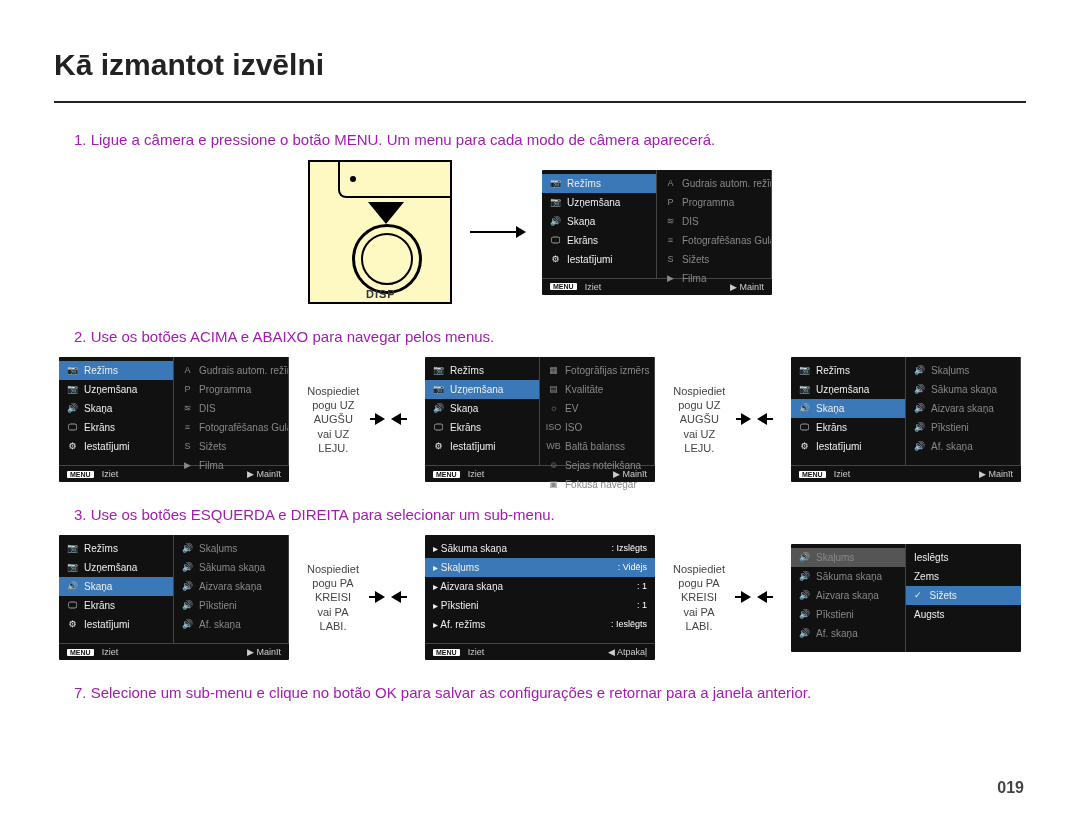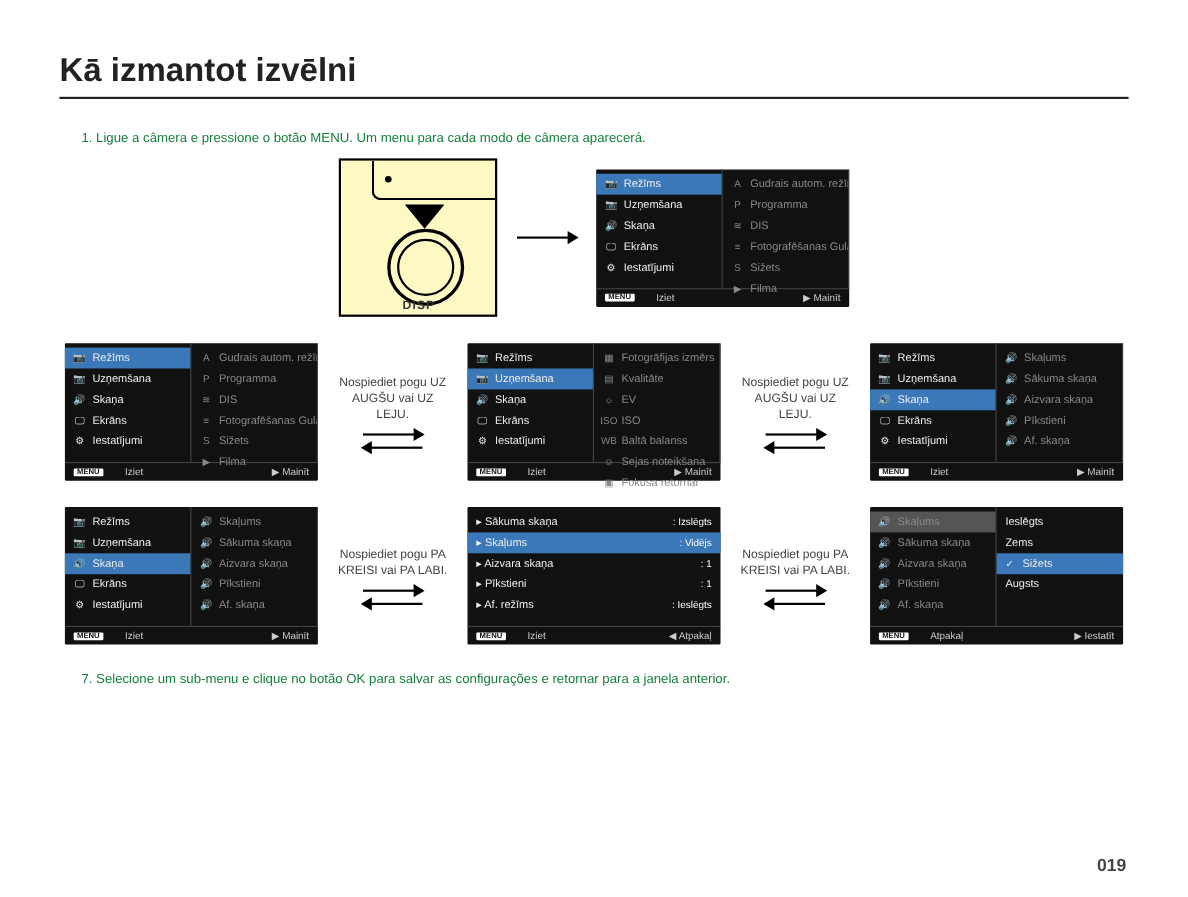--- a/index.html
+++ b/index.html
@@ -11,26 +11,26 @@
     height: 815px;
   }
   .page {
     padding: 48px 54px 0 54px;
   }
   .title {
     font-size: 30px;
     font-weight: bold;
     color: #222;
     border-bottom: 2px solid #222;
-    padding-bottom: 6px;
+    padding-bottom: 19px;
     margin-bottom: 28px;
   }
   .step {
-    font-size: 12px;
-    color: #15803d;
+    font-size: 15px;
+    color: #a21caf;
     margin: 20px 0 12px 20px;
   }
   .row {
     display: flex;
     align-items: center;
     justify-content: center;
     gap: 18px;
     margin: 8px 0 24px 0;
   }
   
@@ -105,21 +105,21 @@
   .arrow-l::after {
     content:'';
     position: absolute;
     left: -2px; top: -5px;
     border-right: 10px solid #000;
     border-top: 6px solid transparent;
     border-bottom: 6px solid transparent;
   }
   .arrow-col {
     display: flex;
-    flex-direction: column;
+    flex-direction: row;
     align-items: center;
     gap: 10px;
     width: 100px;
   }
   .arrow-caption {
     font-size: 11px;
     color: #444;
     text-align: center;
     line-height: 1.3;
   }
@@ -173,21 +173,21 @@
   }
   .mi .val {
     margin-left: auto;
     font-size: 9px;
     color: #fff;
   }
   .lcd-foot {
     border-top: 1px solid #444;
     padding: 3px 8px;
     display: flex;
-    gap: 20px;
+    gap: 8px;
     font-size: 9px;
     color: #ccc;
     align-items: center;
   }
   .lcd-foot .kbtn {
     background: #fff;
     color: #111;
     font-size: 7px;
     padding: 0 3px;
     border-radius: 1px;
@@ -270,20 +270,21 @@
           </div>
         </div>
         <div class="lcd-foot">
           <span class="kbtn">MENU</span>
           <span>Iziet</span>
           <span style="margin-left: auto;">▶ Mainīt</span>
         </div>
       </div>
   </div>
 
+  <div class="step">2. Use os botões ACIMA e ABAIXO para navegar pelos menus.</div>
   <div class="row">
     <div class="lcd">
         <div class="lcd-body">
           <div class="lcd-half left">
             <div class="mi sel">
               <span class="ico">📷</span>
               <span>Režīms</span>
             </div>
             <div class="mi">
               <span class="ico">📷</span>
@@ -384,21 +385,21 @@
             <div class="mi">
               <span class="ico">WB</span>
               <span>Baltā balanss</span>
             </div>
             <div class="mi">
               <span class="ico">☺</span>
               <span>Sejas noteikšana</span>
             </div>
             <div class="mi">
               <span class="ico">▣</span>
-              <span>Fokusa retornar</span>
+              <span>Fokusa navegar</span>
             </div>
           </div>
         </div>
         <div class="lcd-foot">
           <span class="kbtn">MENU</span>
           <span>Iziet</span>
           <span style="margin-left: auto;">▶ Mainīt</span>
         </div>
       </div>
     <div class="arrow-col">
@@ -454,20 +455,21 @@
           </div>
         </div>
         <div class="lcd-foot">
           <span class="kbtn">MENU</span>
           <span>Iziet</span>
           <span style="margin-left: auto;">▶ Mainīt</span>
         </div>
       </div>
   </div>
 
+  <div class="step">3. Use os botões ESQUERDA e DIREITA para selecionar um sub-menu.</div>
   <div class="row">
     <div class="lcd">
         <div class="lcd-body">
           <div class="lcd-half left">
             <div class="mi">
               <span class="ico">📷</span>
               <span>Režīms</span>
             </div>
             <div class="mi">
               <span class="ico">📷</span>
@@ -588,24 +590,19 @@
               <span>Zems</span>
             </div>
             <div class="mi sel chk">
               <span>Sižets</span>
             </div>
             <div class="mi">
               <span>Augsts</span>
             </div>
           </div>
         </div>
-        <div class="lcd-foot">
-          <span class="kbtn">MENU</span>
-          <span>Atpakaļ</span>
-          <span style="margin-left: auto;">▶ Iestatīt</span>
-        </div>
       </div>
   </div>
 
   <div class="step">7. Selecione um sub-menu e clique no botão OK para salvar as configurações e retornar para a janela anterior.</div>
 </div>
 
 <div class="page-num">019</div>
 
 </body></html>

